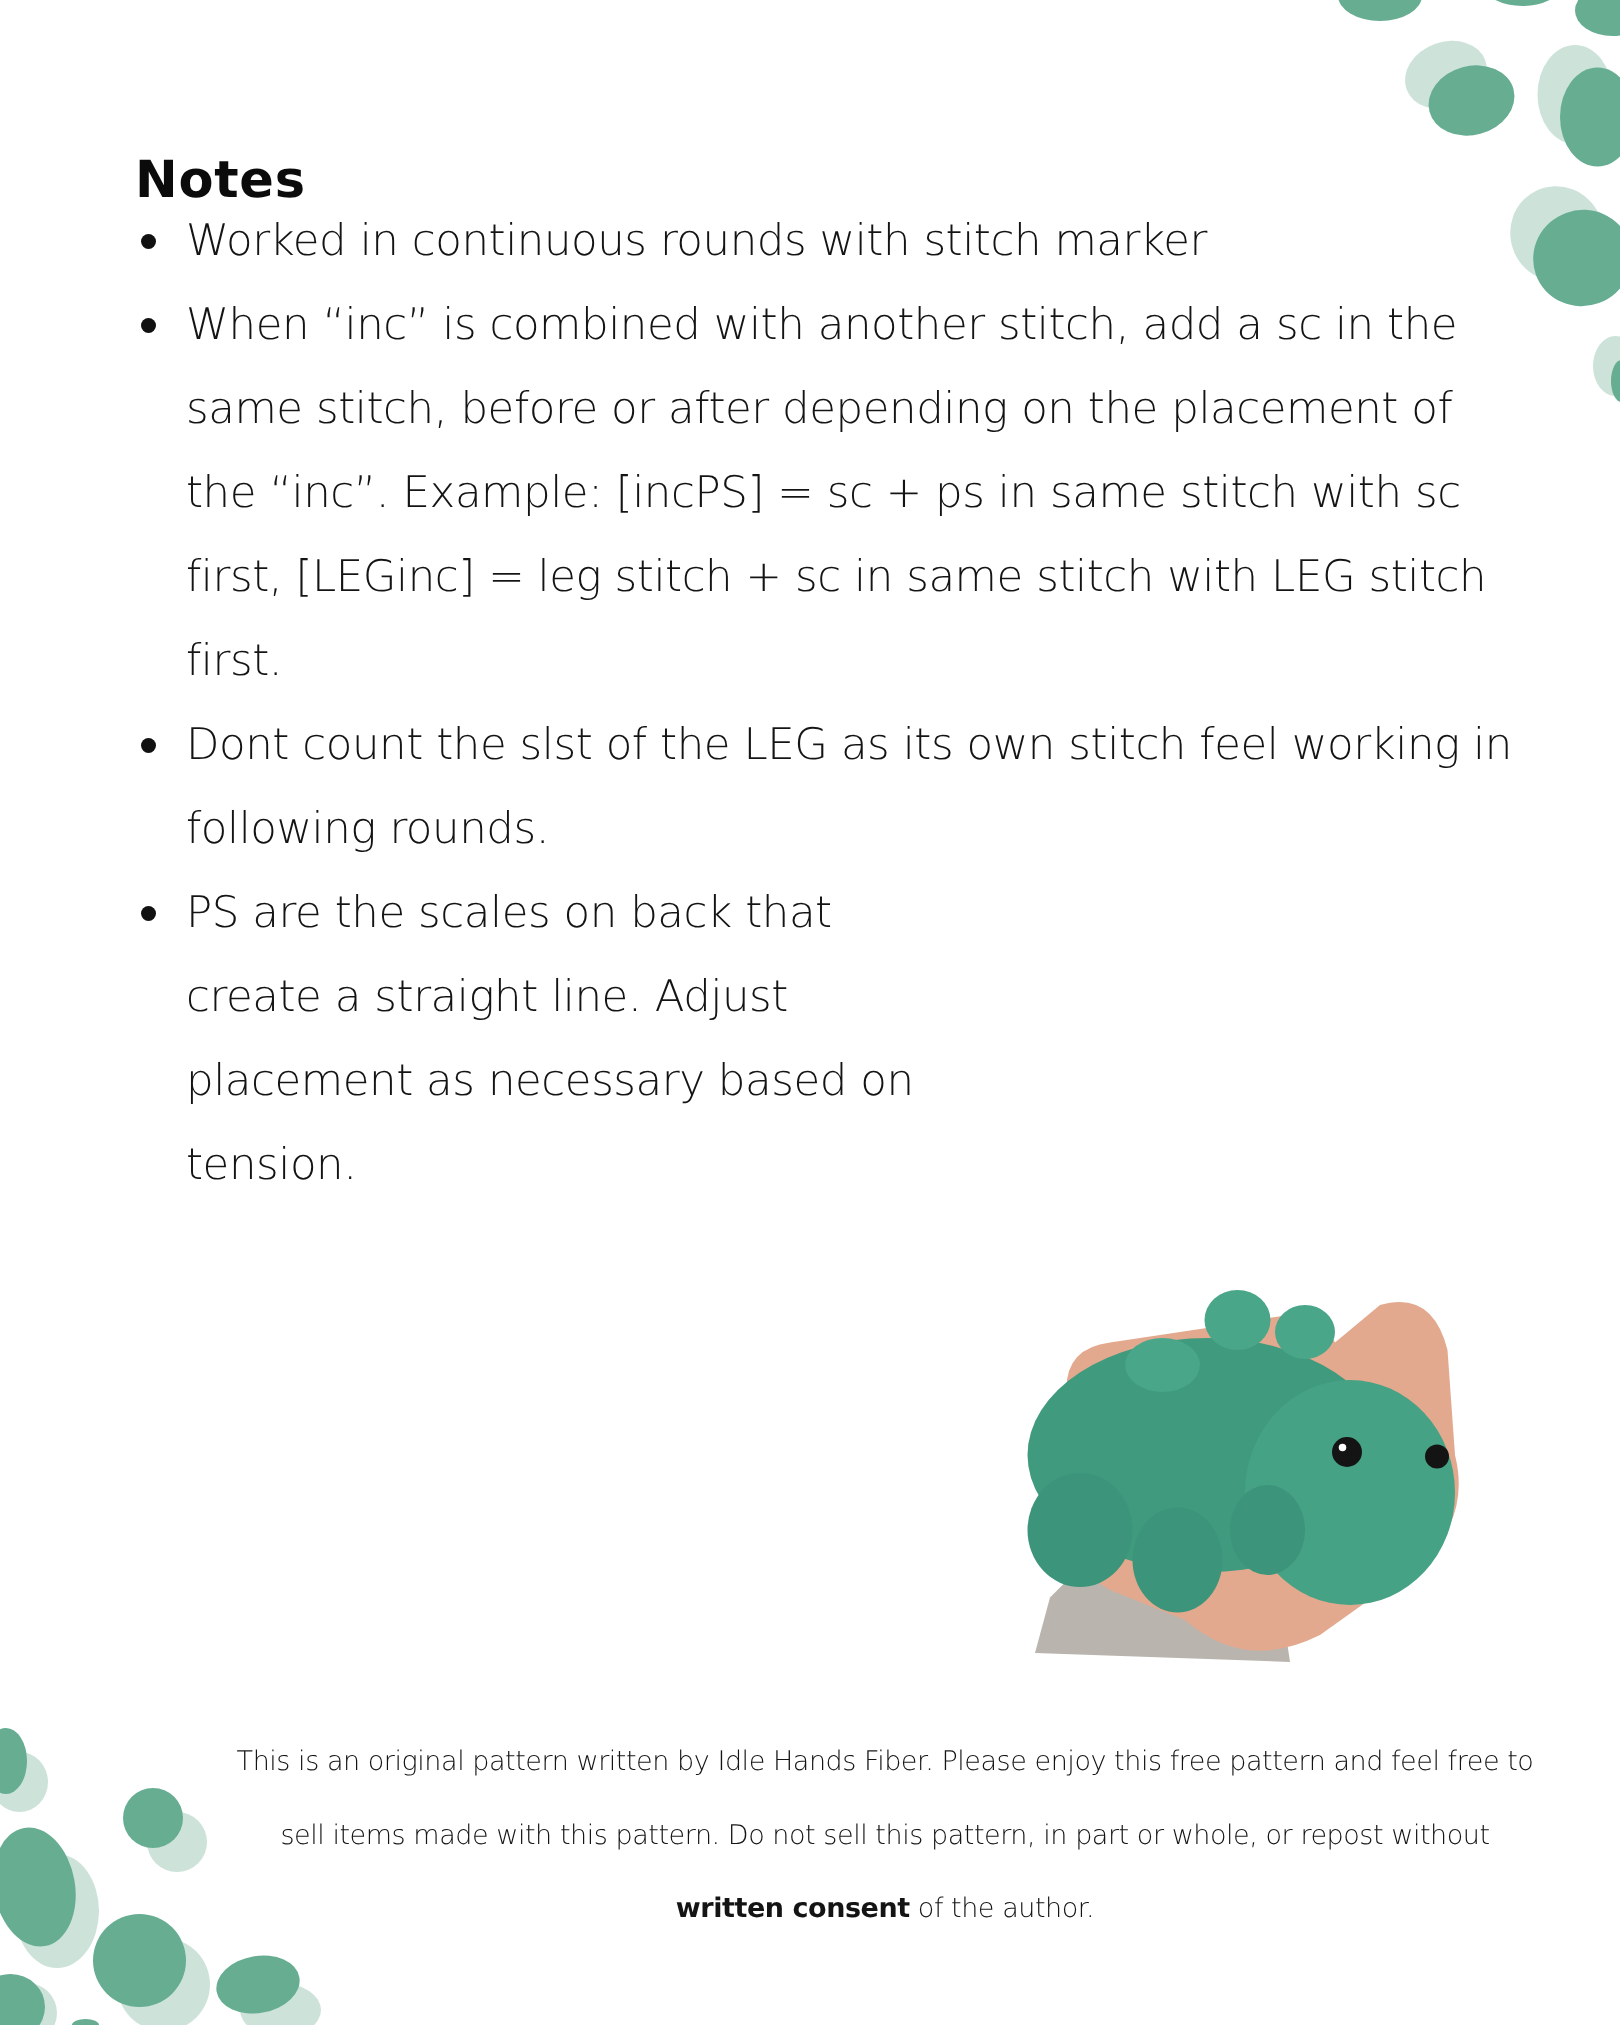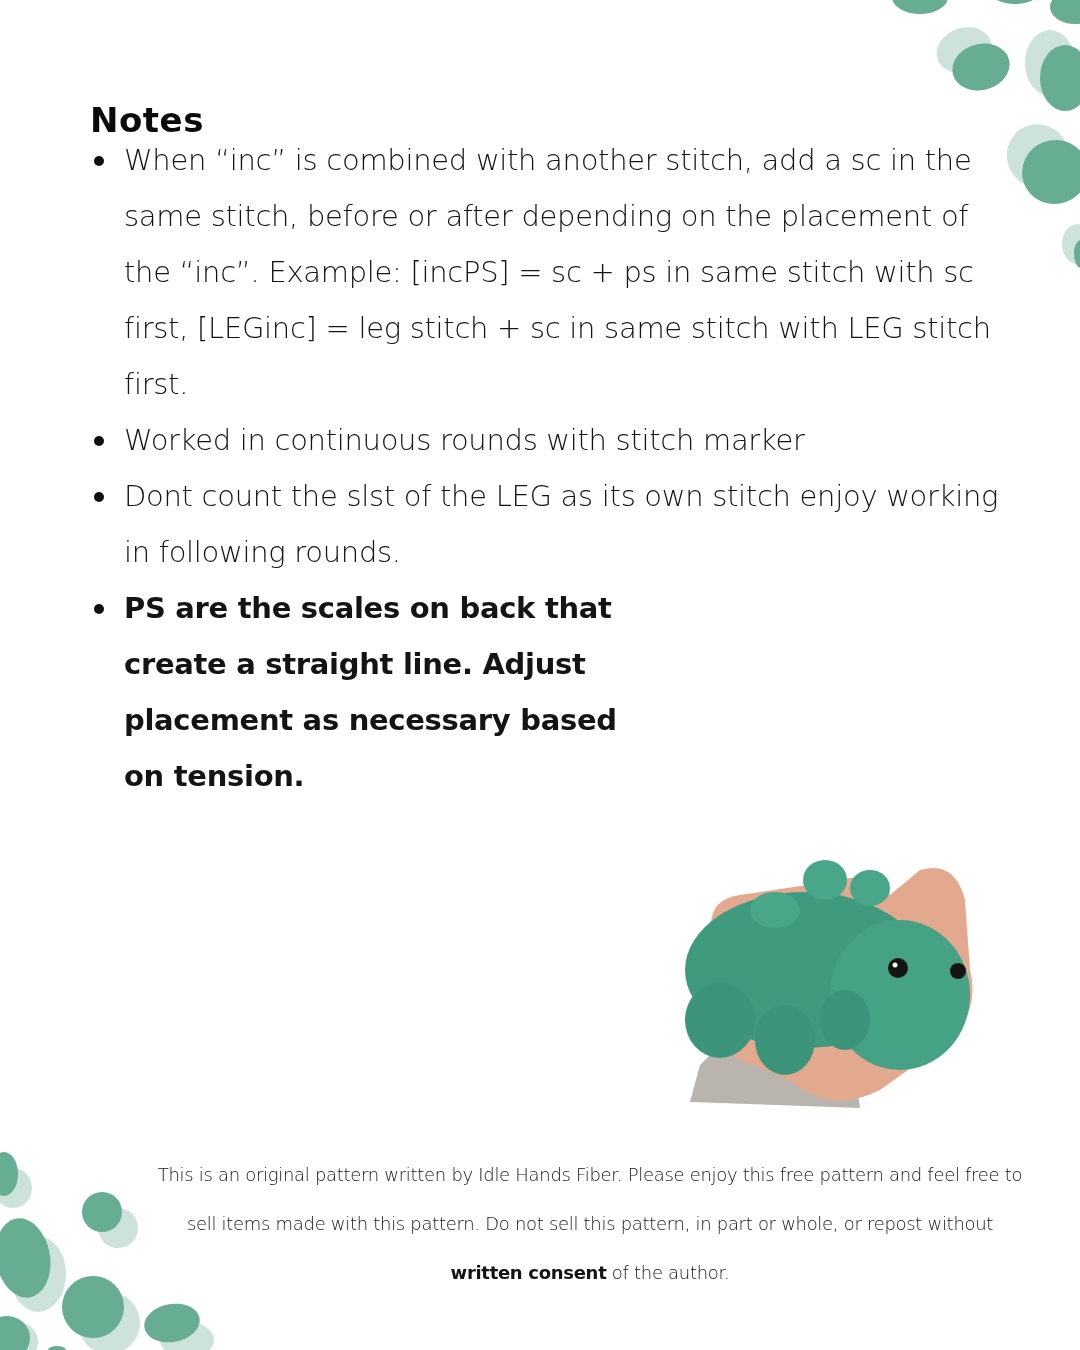--- a/index.html
+++ b/index.html
@@ -26,21 +26,21 @@
   }
   ul.notes li {
     position: relative; padding-left: 34px;
     font-size: 29px; line-height: 56px; font-weight: 300;
     letter-spacing: -0.3px; color: #141414;
   }
   ul.notes li::before {
     content: ""; position: absolute; left: 4px; top: 24px;
     width: 10px; height: 10px; border-radius: 50%; background: #111;
   }
-  ul.notes li.narrow { width: 520px; font-weight: bold; }
+  ul.notes li.narrow { width: 520px; }
 
   .photo {
     position: absolute; left: 680px; top: 840px; width: 300px; height: 270px;
   }
   .footer {
     position: absolute; left: 150px; top: 1150px; width: 880px;
     text-align: center; font-size: 18px; line-height: 49px;
     font-weight: 300; color: #141414; letter-spacing: -0.3px;
   }
   .footer b { font-weight: bold; }
@@ -74,23 +74,23 @@
   <div class="blob light" style="left:160px;top:1322px;width:54px;height:36px;"></div>
   <div class="blob dark" style="left:144px;top:1304px;width:56px;height:38px;transform:rotate(-10deg);"></div>
   <div class="blob light" style="left:-2px;top:1322px;width:40px;height:40px;"></div>
   <div class="blob dark" style="left:-16px;top:1316px;width:46px;height:44px;"></div>
   <div class="blob dark" style="left:48px;top:1346px;width:18px;height:8px;"></div>
 </div>
 
 <h1 class="title">Notes</h1>
 
 <ul class="notes">
+  <li>Worked in continuous rounds with stitch marker</li>
   <li>When “inc” is combined with another stitch, add a sc in the same stitch, before or after depending on the placement of the “inc”. Example: [incPS] = sc + ps in same stitch with sc first, [LEGinc] = leg stitch + sc in same stitch with LEG stitch first.</li>
-  <li>Worked in continuous rounds with stitch marker</li>
-  <li>Dont count the slst of the LEG as its own stitch enjoy working in following rounds.</li>
+  <li>Dont count the slst of the LEG as its own stitch feel working in following rounds.</li>
   <li class="narrow">PS are the scales on back that create a straight line. Adjust placement as necessary based on tension.</li>
 </ul>
 
 <div class="photo">
   <svg width="300" height="270" viewBox="0 0 300 270">
     <polygon points="20,225 55,190 170,200 180,268 10,262" fill="#b9b5ae"></polygon>
     <path d="M35,110 Q20,60 60,55 L160,40 Q200,30 210,55 L240,30 Q275,20 285,60 L290,130 Q300,170 270,200 L200,250 Q150,275 110,240 L60,220 Q25,200 30,160 Z" fill="#e3a98e"></path>
     <ellipse cx="125" cy="130" rx="120" ry="78" fill="#3f9a7e"></ellipse>
     <ellipse cx="95" cy="70" rx="25" ry="18" fill="#4aa689"></ellipse>
     <ellipse cx="145" cy="40" rx="22" ry="20" fill="#4aa689"></ellipse>

